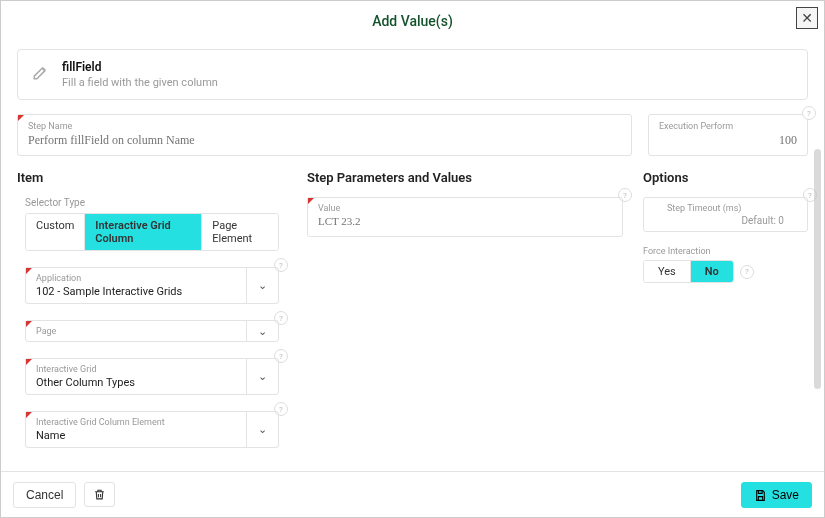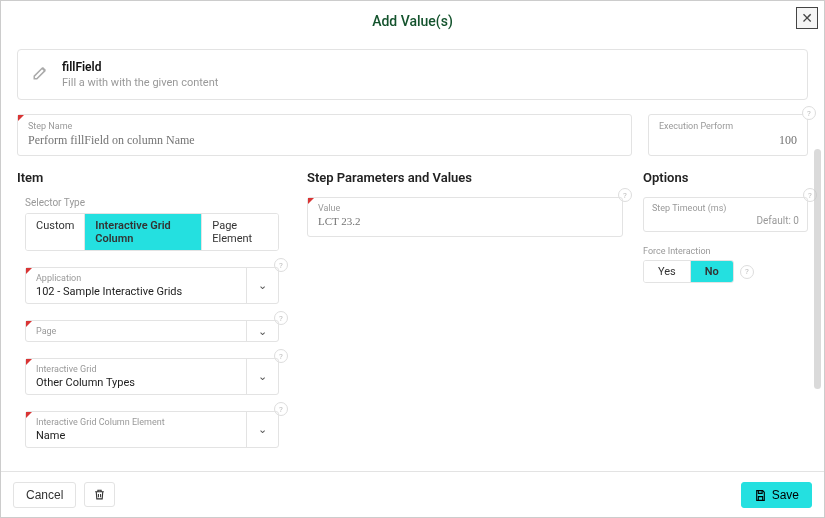--- a/index.html
+++ b/index.html
@@ -222,21 +222,21 @@
     color: #bbb;
     display: flex;
     align-items: center;
     justify-content: center;
     background: #fff;
   }
 
   .option-field {
     border: 1px solid #e3e3e3;
     border-radius: 3px;
-    padding: 5px 8px;
+    padding: 5px 23px;
     position: relative;
     margin-bottom: 14px;
   }
   .option-label {
     font-size: 9px;
     color: #999;
   }
   .option-default {
     font-size: 10px;
     color: #999;
@@ -340,21 +340,21 @@
 
     <div class="action-card">
       <span class="action-icon">
         <svg viewBox="0 0 24 24" width="18" height="18" fill="none" stroke="currentColor" stroke-width="2">
           <path d="M3 17.5V21h3.5L17 10.5l-3.5-3.5L3 17.5z"></path>
           <path d="M14 6l4 4"></path>
         </svg>
       </span>
       <div>
         <div class="action-title">fillField</div>
-        <div class="action-desc">Fill a with with the given content</div>
+        <div class="action-desc">Fill a field with the given column</div>
       </div>
     </div>
 
     <div class="top-row">
       <div class="field-box step-name-box req">
         <div class="field-label">Step Name</div>
         <div class="field-value">Perform fillField on column Name</div>
       </div>
       <div class="field-box exec-seq-box">
         <div class="help-icon">?</div>

